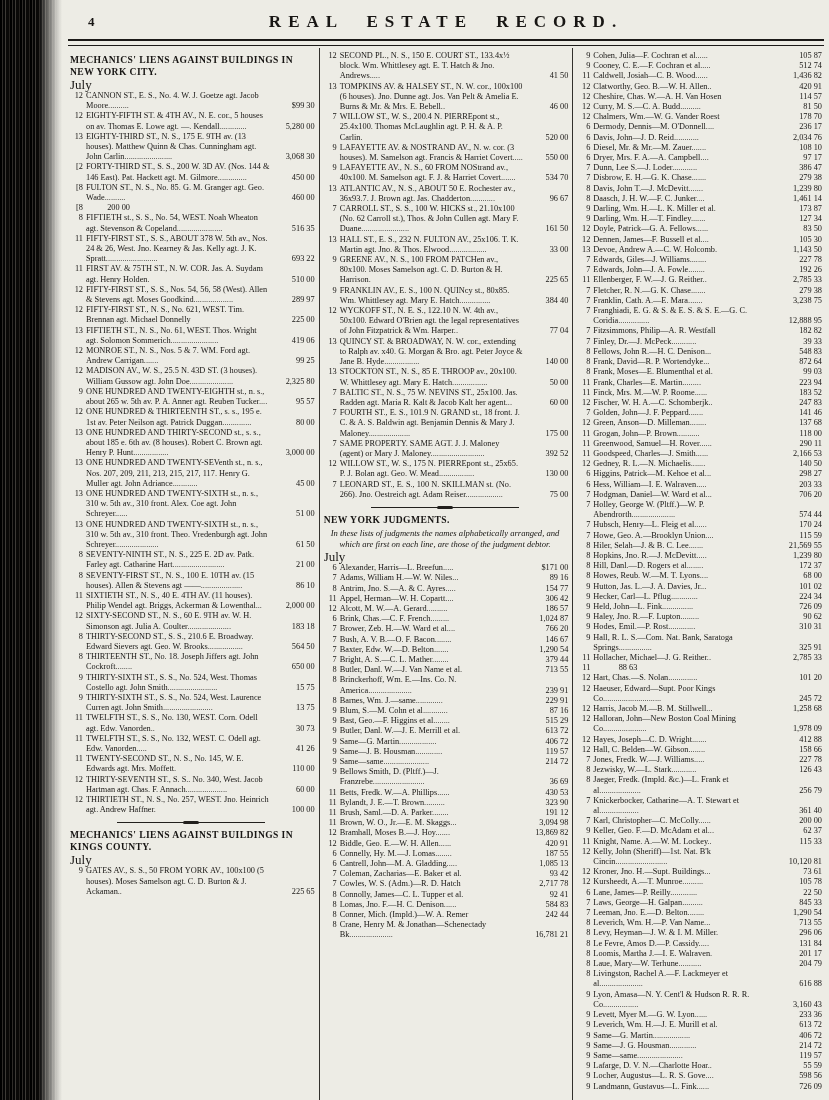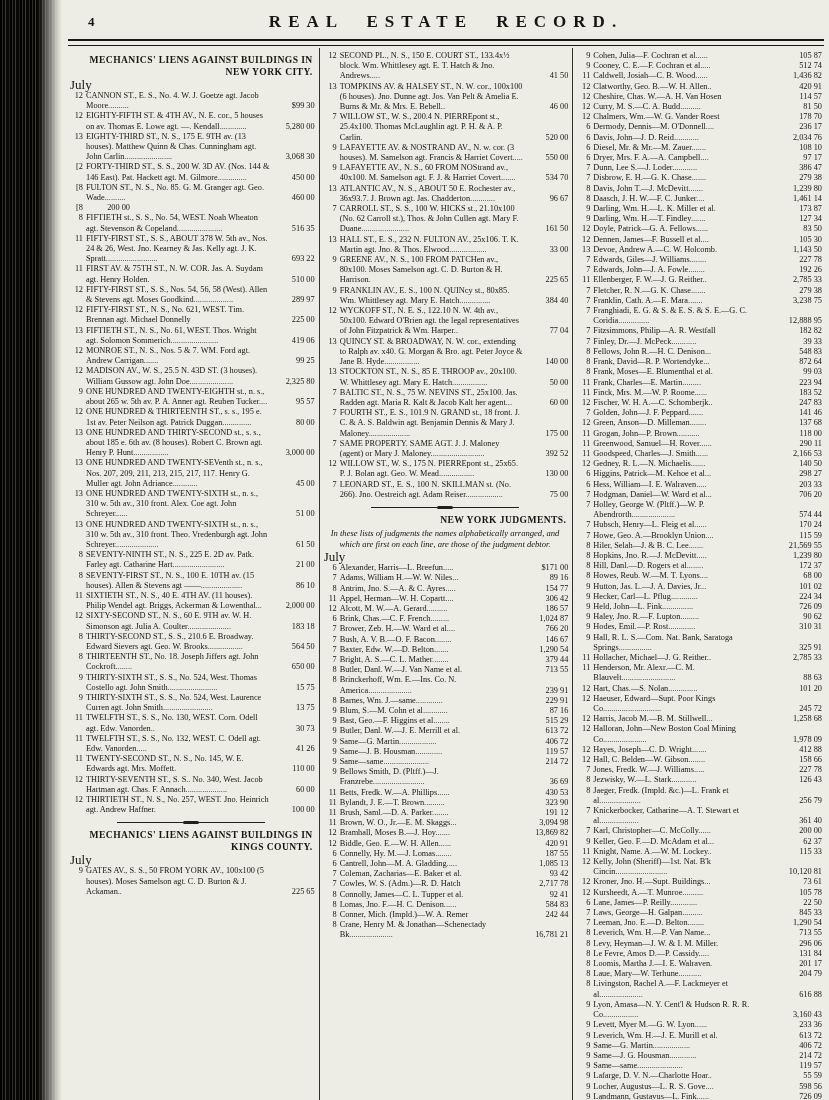--- a/index.html
+++ b/index.html
@@ -19,21 +19,21 @@
   .pagenum{position:absolute;left:22px;top:2px;font-weight:bold;font-size:13px;}
   .title{
     margin:0;text-align:center;font-size:17px;font-weight:bold;
     letter-spacing:7px;word-spacing:12px;
   }
   .rule-double{height:4px;border-top:2px solid #1c1a18;border-bottom:1px solid #1c1a18;margin:5px 2px 2px 2px;}
   .cols{display:flex;align-items:stretch;height:1058px;overflow:hidden;}
   .col{flex:1 1 0;min-width:0;padding:3px 4px 0 2px;overflow:hidden;}
   .col + .col{border-left:1px solid #33302c;}
   .sec-head{
-    text-align:right;font-weight:bold;font-size:9.6px;line-height:12px;
+    text-align:left;font-weight:bold;font-size:9.6px;line-height:12px;
     margin:3px 2px 2px 2px;letter-spacing:.4px;
   }
   .month{font-size:13px;line-height:10px;margin:1px 0 1px 2px;}
   .note{
     font-style:italic;font-size:8.6px;line-height:10.6px;margin:2px 2px 3px 2px;text-align:center;
   }
   .sec-rule{position:relative;width:60%;height:1px;background:#22201d;margin:7px auto 6px auto;}
   .sec-rule::after{
     content:"";position:absolute;left:50%;top:-1px;width:16px;height:3px;
     background:#22201d;transform:translateX(-50%);border-radius:2px;
@@ -936,21 +936,20 @@
             </div>
 
             <div class="entry">
               <span class="day">11</span>
               <span class="body">Hollacher, Michael—J. G. Reither..</span>
               <span class="amt">2,785 33</span>
             </div>
 
             <div class="entry">
               <span class="day">11</span>
-              <span class="body">Henderson, Mr. Alexr.—C. M. Blauvelt..........................</span>
               <span class="amt">88 63</span>
             </div>
 
             <div class="entry">
               <span class="day">12</span>
               <span class="body">Hart, Chas.—S. Nolan..............</span>
               <span class="amt">101 20</span>
             </div>
 
             <div class="entry">

